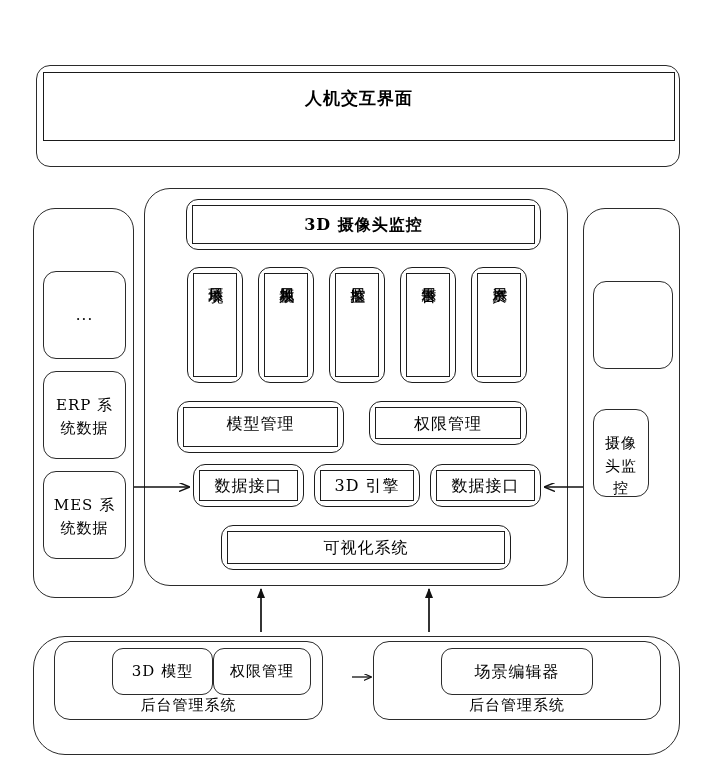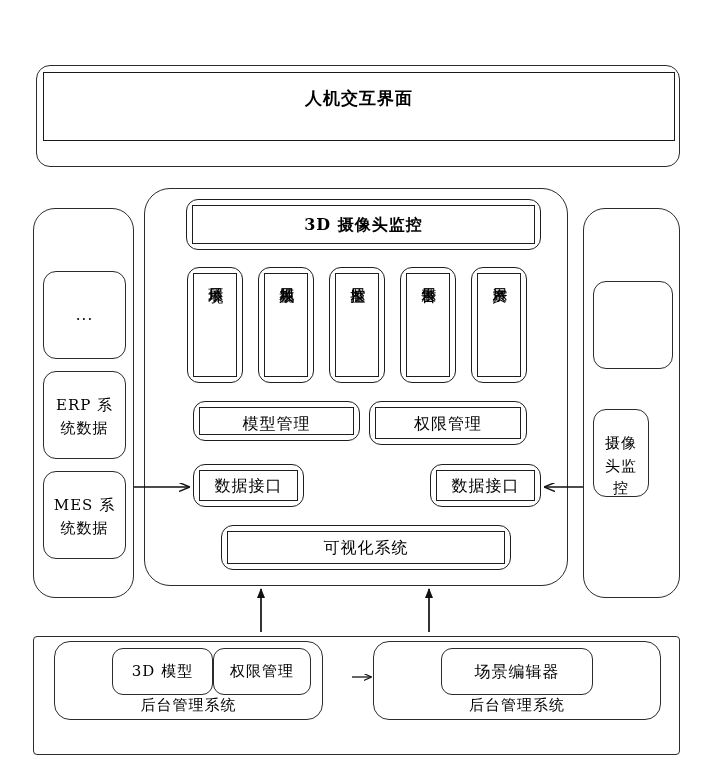--- a/index.html
+++ b/index.html
@@ -157,48 +157,52 @@
       </div>
     </div>
 
     <div class="abs card-outer" style="left:326px; top:78px; width:56px; height:116px;">
       <div class="card-inner"></div>
       <div class="vcard-text">
         <span class="vtext">资产展示</span>
       </div>
     </div>
 
-    <div class="abs card-outer" style="left:48px; top:212px; width:167px; height:40px;">
+    <div class="abs card-outer" style="left:32px; top:212px; width:167px; height:52px;">
       <div class="card-inner"></div>
       <div class="center-text label-cn" style="top:12px; font-size:16px;">模型管理</div>
     </div>
 
     <div class="abs card-outer" style="left:224px; top:212px; width:158px; height:44px;">
       <div class="card-inner"></div>
       <div class="center-text label-cn" style="top:12px; font-size:16px;">权限管理</div>
     </div>
 
     <div class="abs card-outer" style="left:48px; top:275px; width:111px; height:43px;">
       <div class="card-inner"></div>
       <div class="center-text label-cn" style="top:11px; font-size:16px;">数据接口</div>
     </div>
 
+    <div class="abs card-outer" style="left:169px; top:275px; width:106px; height:43px;">
+      <div class="card-inner"></div>
+      <div class="center-text label-cn" style="top:11px; font-size:16px;">3D 引擎</div>
+    </div>
 
     <div class="abs card-outer" style="left:285px; top:275px; width:111px; height:43px;">
       <div class="card-inner"></div>
       <div class="center-text label-cn" style="top:11px; font-size:16px;">数据接口</div>
     </div>
 
     <div class="abs card-outer" style="left:76px; top:336px; width:290px; height:45px;">
       <div class="card-inner"></div>
       <div class="center-text label-cn" style="top:12px; font-size:16px;">可视化系统</div>
     </div>
   </div>
 
-  <div class="abs shell" style="left:33px; top:636px; width:647px; height:119px; border-radius:4px;">
+  <div class="abs shell" style="left:33px; top:636px; width:647px; height:119px; border-radius:32px;">
 
     <div class="abs shell-sm" style="left:20px; top:4px; width:269px; height:79px; border-radius:16px;">
       <div class="abs shell-sm" style="left:57px; top:6px; width:101px; height:47px; border-radius:11px;">
         <div class="center-text label-cn" style="top:13px; font-size:15px;">3D 模型</div>
       </div>
       <div class="abs shell-sm" style="left:158px; top:6px; width:98px; height:47px; border-radius:11px;">
         <div class="center-text label-cn" style="top:13px; font-size:15px;">权限管理</div>
       </div>
       <div class="center-text label-cn" style="top:54px; font-size:15px;">后台管理系统</div>
     </div>

